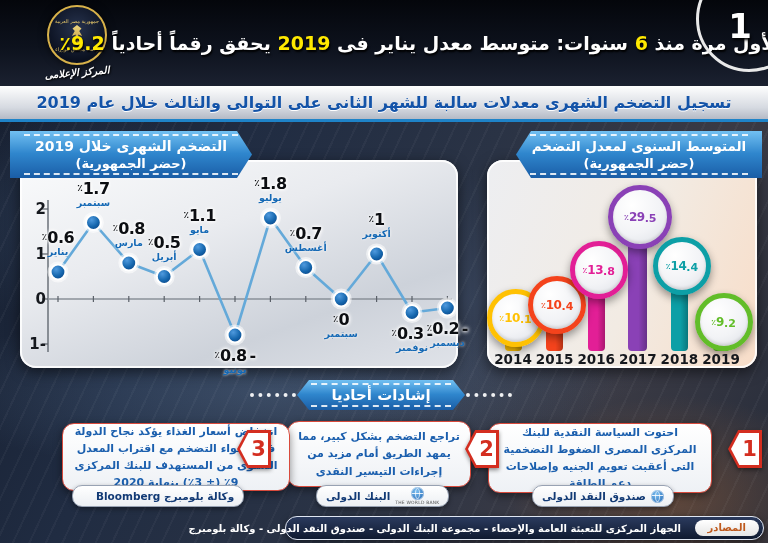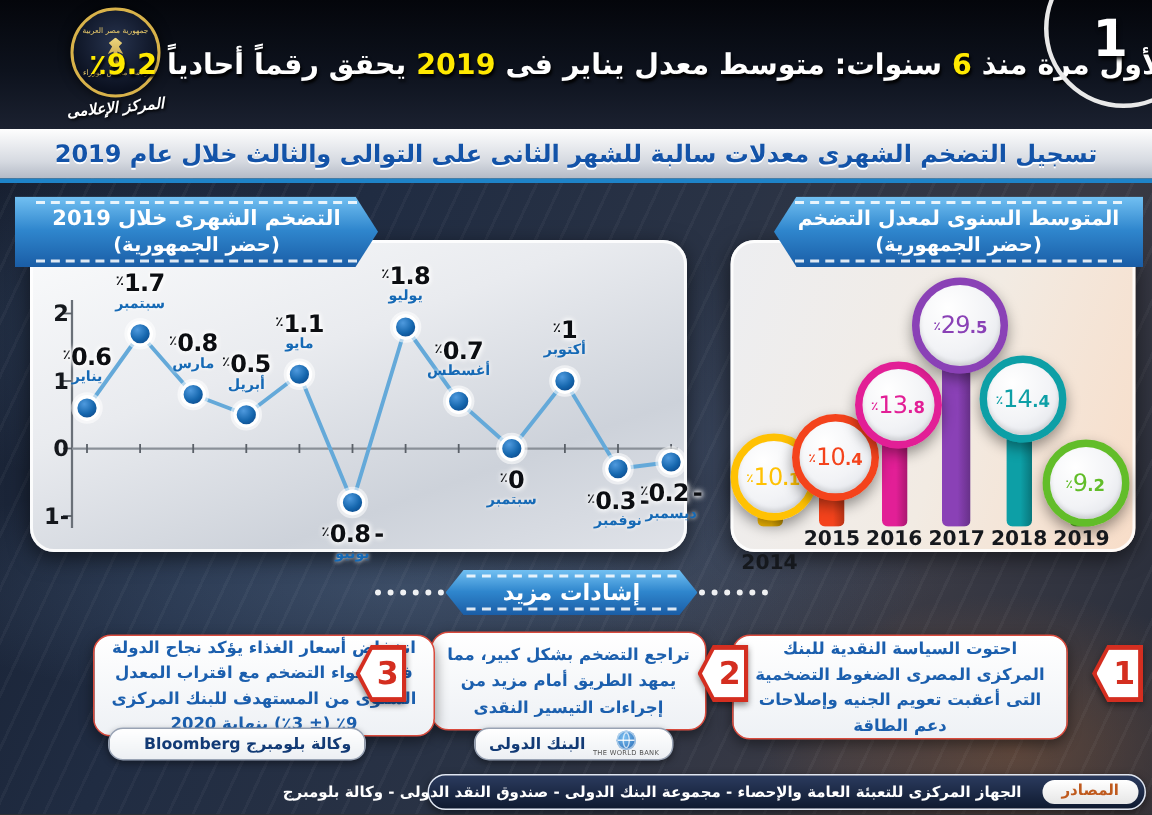--- a/index.html
+++ b/index.html
@@ -71,21 +71,21 @@
   .pt-label .pct{font-size:9px;font-weight:bold;margin-top:3px;}
   .pt-label .val{font-size:16px;font-weight:bold;letter-spacing:-.5px;}
   .pt-label .month{font-size:9.5px;font-weight:bold;color:#1569b5;margin-top:0;text-shadow:0 0 3px #fff;}
 
   
   .abar{position:absolute;width:17px;bottom:17px;border-radius:8px 8px 4px 4px;z-index:1;}
   .acircle{position:absolute;border-radius:50%;z-index:2;display:flex;align-items:center;justify-content:center;direction:ltr;
     background:radial-gradient(circle at 35% 28%,#ffffff 0%,#f2f3f6 55%,#dcdfe5 100%);
     box-shadow:0 4px 9px rgba(0,0,0,.4), inset 0 -2px 3px rgba(0,0,0,.12);line-height:1;}
   .acircle .pct2{font-size:8px;font-weight:bold;margin-top:3px;}
-  .acircle .int{font-size:16px;font-weight:normal;letter-spacing:-.5px;text-align:center;}
+  .acircle .int{font-size:12px;font-weight:bold;letter-spacing:-.5px;text-align:center;}
   .acircle .dec{font-size:11px;font-weight:bold;margin-top:4px;}
   .ayear{position:absolute;width:46px;text-align:center;font-size:13.5px;font-weight:bold;color:#15181d;z-index:2;}
 
   
   .card{position:absolute;top:423px;z-index:3;background:linear-gradient(180deg,#ffffff,#eef1f5);
     border:1.6px solid #d84a3c;border-radius:12px;box-shadow:0 3px 9px rgba(0,0,0,.45);
     display:flex;align-items:center;justify-content:center;text-align:center;direction:rtl;
     color:#1b5fae;font-weight:bold;font-size:11px;line-height:1.55;padding:4px 10px;box-sizing:border-box;}
   .card1{left:488px;width:224px;height:70px;}
   .card2{left:287px;width:184px;height:66px;top:421px;}
@@ -303,21 +303,21 @@
     <div>المتوسط السنوى لمعدل التضخم</div>
     <div class="l2">(حضر الجمهورية)</div>
   </div>
   <div class="panel panel-annual" id="annual-chart">
       <div class="abar" style="left: 17.5px; width: 17px; height: 36px; background: linear-gradient(90deg, rgb(255, 193, 3), rgb(255, 193, 3) 55%, rgba(0, 0, 0, 0.25)) rgb(255, 193, 3);"></div>
       <div class="acircle" style="height: 48px; width: 48px; left: -0.5px; top: 128.5px; border: 5px solid rgb(255, 193, 3); color: rgb(255, 193, 3);">
         <span class="pct2">٪</span>
         <span class="int">10</span>
         <span class="dec">.1</span>
       </div>
-      <div class="ayear" style="left: 3px; top: 207px;">2014</div>
+      <div class="ayear" style="left: 3px; top: 191px;">2014</div>
       <div class="abar" style="left: 59.1px; width: 17px; height: 49px; background: linear-gradient(90deg, rgb(244, 67, 28), rgb(244, 67, 28) 55%, rgba(0, 0, 0, 0.25)) rgb(244, 67, 28);"></div>
       <div class="acircle" style="height: 48px; width: 48px; left: 41.1px; top: 115.5px; border: 5px solid rgb(244, 67, 28); color: rgb(244, 67, 28);">
         <span class="pct2">٪</span>
         <span class="int">10</span>
         <span class="dec">.4</span>
       </div>
       <div class="ayear" style="left: 44.6px; top: 191px;">2015</div>
       <div class="abar" style="left: 100.7px; width: 17px; height: 84px; background: linear-gradient(90deg, rgb(226, 31, 150), rgb(226, 31, 150) 55%, rgba(0, 0, 0, 0.25)) rgb(226, 31, 150);"></div>
       <div class="acircle" style="height: 48px; width: 48px; left: 82.7px; top: 80.5px; border: 5px solid rgb(226, 31, 150); color: rgb(226, 31, 150);">
         <span class="pct2">٪</span>
@@ -343,29 +343,33 @@
       <div class="acircle" style="height: 48px; width: 48px; left: 207.5px; top: 132.5px; border: 5px solid rgb(98, 189, 41); color: rgb(98, 189, 41);">
         <span class="pct2">٪</span>
         <span class="int">9</span>
         <span class="dec">.2</span>
       </div>
       <div class="ayear" style="left: 211px; top: 191px;">2019</div>
     </div>
 
   <div class="dots dots-left"></div>
   <div class="ribbon ribbon-praise">
-    <div>إشادات مزيد</div>
+    <div>إشادات أحاديا</div>
   </div>
   <div class="dots dots-right"></div>
 
   <div class="card card1">احتوت السياسة النقدية للبنك المركزى المصرى الضغوط التضخمية التى أعقبت تعويم الجنيه وإصلاحات دعم الطاقة</div>
   <div class="num-arrow arrow1">
     <div class="shape"></div>
     <div class="inner"></div>
     <div class="n">1</div>
+  </div>
+  <div class="pill pill1">
+    <span class="globe"></span>
+    <span>صندوق النقد الدولى</span>
   </div>
 
   <div class="card card2">تراجع التضخم بشكل كبير، مما يمهد الطريق أمام مزيد من إجراءات التيسير النقدى</div>
   <div class="num-arrow arrow2">
     <div class="shape"></div>
     <div class="inner"></div>
     <div class="n">2</div>
   </div>
   <div class="pill pill2">
     <span class="wb-col">

